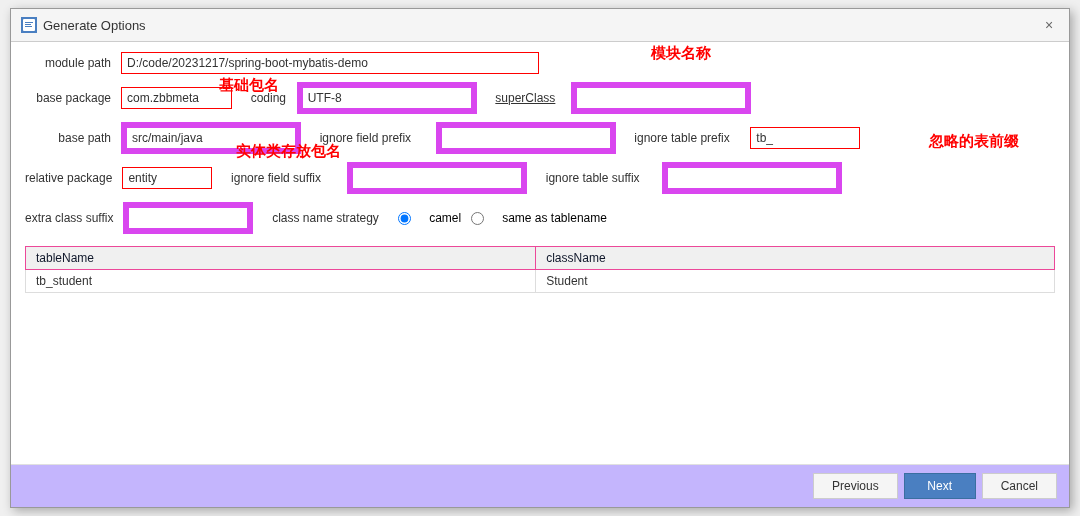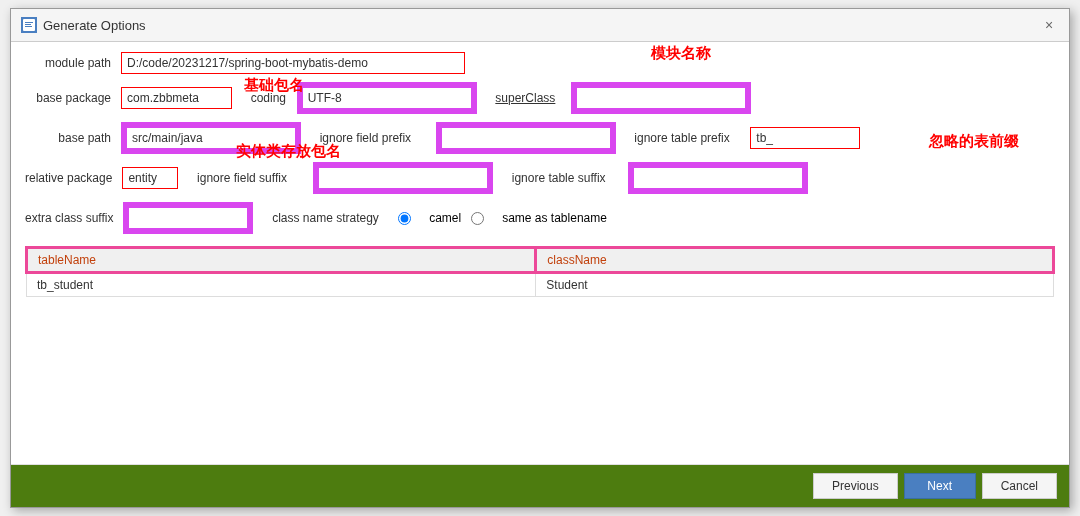--- a/index.html
+++ b/index.html
@@ -84,28 +84,28 @@
     }
     .form-input {
       border: 6px solid #d946ef;
       padding: 3px 5px;
       font-size: 12px;
       background: #fff;
       color: #333;
       outline: none;
     }
     .form-input.red-border { border: 1px solid #ff0000 !important; }
-    .input-module-path { width: 344px; }
+    .input-module-path { width: 418px; }
     .input-base-package { width: 111px; }
     .input-encoding { width: 180px; }
     .input-superclass { width: 180px; }
     .input-base-path { width: 180px; }
     .input-ignore-field-prefix { width: 180px; }
     .input-ignore-table-prefix { width: 110px; }
-    .input-relative-package { width: 56px; }
+    .input-relative-package { width: 90px; }
     .input-ignore-field-suffix { width: 180px; }
     .input-ignore-table-suffix { width: 180px; }
     .input-extra-class-suffix { width: 130px; }
     .section-label {
       min-width: 80px;
       white-space: nowrap;
       color: #333;
     }
     .radio-group {
       display: flex;
@@ -121,40 +121,40 @@
       flex: 1;
       margin-top: 4px;
     }
     .data-table {
       width: 100%;
       border-collapse: collapse;
       border: 1px solid #ccc;
     }
     .data-table th {
       background: #f0f0f0;
-      border: 3px solid #ec4899;
+      border: 1px solid #ec4899;
       padding: 4px 10px;
       text-align: left;
       font-weight: normal;
-      color: #c2410c;
+      color: #0f172a;
     }
     .data-table td {
       border: 1px solid #ddd;
       padding: 4px 10px;
       color: #333;
     }
     .data-table tr:nth-child(even) td { background: #f9f9f9; }
     .dialog-footer {
       display: flex;
       justify-content: flex-end;
       align-items: center;
       padding: 8px 12px;
       gap: 6px;
       border-top: 1px solid #e0e0e0;
-      background: #4d7c0f;
+      background: #c4b5fd;
     }
     .btn {
       padding: 5px 18px;
       font-size: 12px;
       cursor: pointer;
       border: 1px solid #ccc;
       background: #f5f5f5;
       color: #333;
       min-width: 72px;
     }
@@ -166,21 +166,21 @@
     
     .annotation {
       position: absolute;
       color: #ff0000;
       font-size: 15px;
       font-weight: bold;
       pointer-events: none;
       white-space: nowrap;
     }
     .ann-module-name { top: 2px; left: 640px; }
-    .ann-base-package { top: 34px; left: 233px; }
+    .ann-base-package { top: 34px; left: 208px; }
     .ann-relative-package { top: 100px; left: 225px; }
     .ann-ignore-table-prefix { top: 90px; right: 50px; }
   </style>
 </head>
 <body>
 
 <div class="dialog">
 
   <div class="title-bar">
     <div class="title-bar-left">

